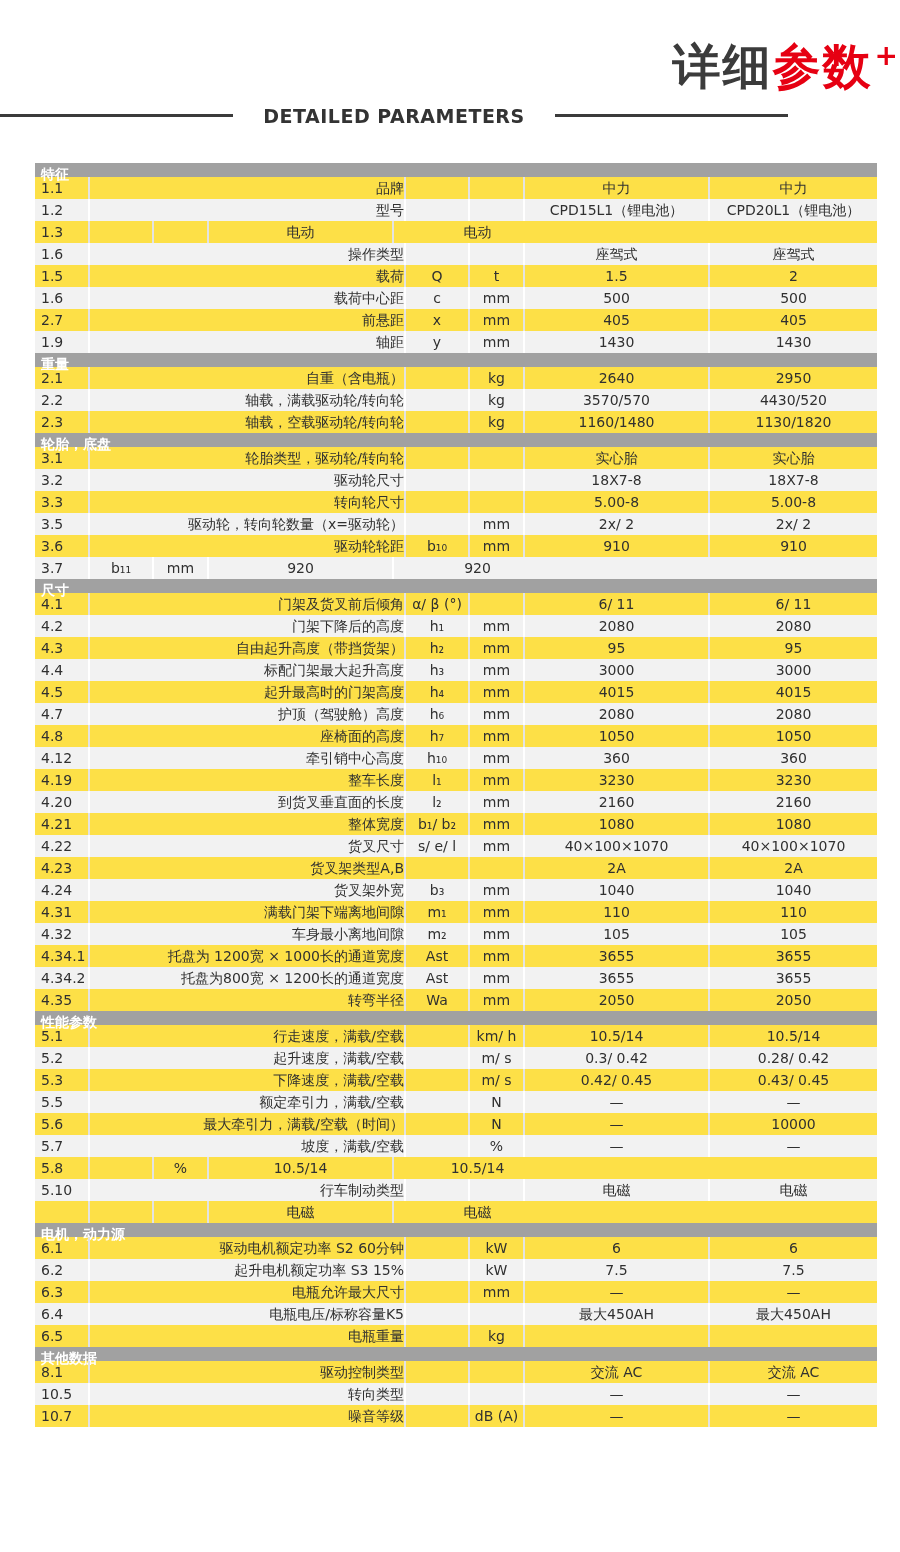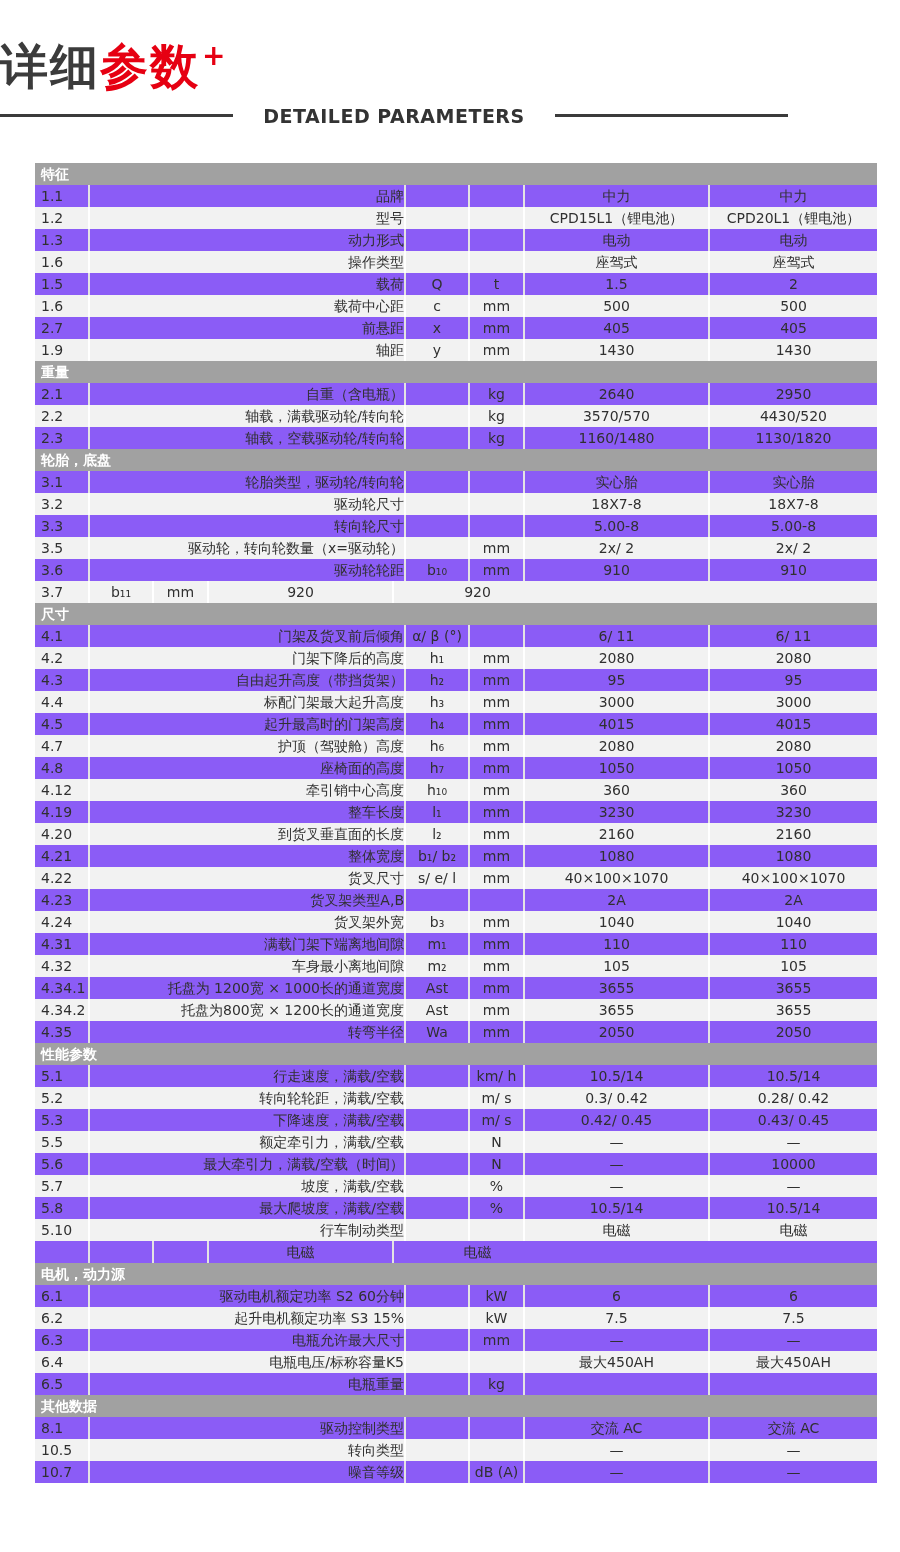--- a/index.html
+++ b/index.html
@@ -3,43 +3,43 @@
 <meta charset="utf-8">
 <style>
   * { margin:0; padding:0; box-sizing:border-box; }
   html,body { width:900px; background:#ffffff; }
   body {
     height:1552px;
     font-family:"DejaVu Sans","Liberation Sans",sans-serif;
     color:#303030;
     overflow:hidden;
   }
-  .title-block { padding-top:40px; text-align:left; }
+  .title-block { padding-top:40px; text-align:right; }
   .title {
     font-size:48px; font-weight:bold; letter-spacing:2px; line-height:1.1;
     display:inline-block; white-space:nowrap;
   }
   .t-dark { color:#3b3b3b; }
   .t-red  { color:#e60012; }
   .t-plus {
     color:#e60012; font-size:28px; font-weight:bold;
     vertical-align:18px; margin-left:2px;
   }
   .subtitle-row { display:flex; align-items:center; margin-top:12px; width:788px;gap:16px; }
   .rule { flex:1; height:3px; background:#3b3b3b; }
   .subtitle {
     padding:0 14px; font-size:19px; font-weight:bold; color:#333333;
     letter-spacing:0.5px; white-space:nowrap;
   }
   .spec-table { margin:36px 23px 0 35px; width:842px; font-size:14px; }
   .sec-header {
-    height:22px; line-height:22px; background:#a1a1a1; color:#ffffff;
+    height:14px; line-height:22px; background:#a1a1a1; color:#ffffff;
     font-weight:bold; padding-left:6px; font-size:14px;
   }
-  .row { display:flex; height:22px; line-height:22px; background:#8b5cf6; }
+  .row { display:flex; height:22px; line-height:22px; background:#fde047; }
   .row.alt { background:#f2f2f2; }
   .cell { border-right:2px solid #e3e3e3; overflow:hidden; white-space:nowrap; }
   .row.alt .cell { border-right-color:#ffffff; }
   .cell:last-child { border-right:none; }
   .cell.no    { width:55px;  padding-left:6px; }
   .cell.label { flex:1;      padding-left:8px;text-align:right; }
   .cell.sym   { width:64px;  text-align:center; }
   .cell.unit  { width:55px;  text-align:center; }
   .cell.v1    { width:185px; text-align:center; }
   .cell.v2    { width:167px; text-align:center; }
@@ -70,21 +70,20 @@
       <div class="row alt">
         <div class="cell no">1.2</div>
         <div class="cell label">型号</div>
         <div class="cell sym"></div>
         <div class="cell unit"></div>
         <div class="cell v1">CPD15L1（锂电池）</div>
         <div class="cell v2">CPD20L1（锂电池）</div>
       </div>
       <div class="row">
         <div class="cell no">1.3</div>
-        <div class="cell label">动力形式</div>
         <div class="cell sym"></div>
         <div class="cell unit"></div>
         <div class="cell v1">电动</div>
         <div class="cell v2">电动</div>
       </div>
       <div class="row alt">
         <div class="cell no">1.6</div>
         <div class="cell label">操作类型</div>
         <div class="cell sym"></div>
         <div class="cell unit"></div>
@@ -353,21 +352,21 @@
       <div class="row">
         <div class="cell no">5.1</div>
         <div class="cell label">行走速度，满载/空载</div>
         <div class="cell sym"></div>
         <div class="cell unit">km/ h</div>
         <div class="cell v1">10.5/14</div>
         <div class="cell v2">10.5/14</div>
       </div>
       <div class="row alt">
         <div class="cell no">5.2</div>
-        <div class="cell label">转向轮轮距，满载/空载</div>
+        <div class="cell label">起升速度，满载/空载</div>
         <div class="cell sym"></div>
         <div class="cell unit">m/ s</div>
         <div class="cell v1">0.3/ 0.42</div>
         <div class="cell v2">0.28/ 0.42</div>
       </div>
       <div class="row">
         <div class="cell no">5.3</div>
         <div class="cell label">下降速度，满载/空载</div>
         <div class="cell sym"></div>
         <div class="cell unit">m/ s</div>
@@ -393,21 +392,20 @@
       <div class="row alt">
         <div class="cell no">5.7</div>
         <div class="cell label">坡度，满载/空载</div>
         <div class="cell sym"></div>
         <div class="cell unit">%</div>
         <div class="cell v1">—</div>
         <div class="cell v2">—</div>
       </div>
       <div class="row">
         <div class="cell no">5.8</div>
-        <div class="cell label">最大爬坡度，满载/空载</div>
         <div class="cell sym"></div>
         <div class="cell unit">%</div>
         <div class="cell v1">10.5/14</div>
         <div class="cell v2">10.5/14</div>
       </div>
       <div class="row alt">
         <div class="cell no">5.10</div>
         <div class="cell label">行车制动类型</div>
         <div class="cell sym"></div>
         <div class="cell unit"></div>

